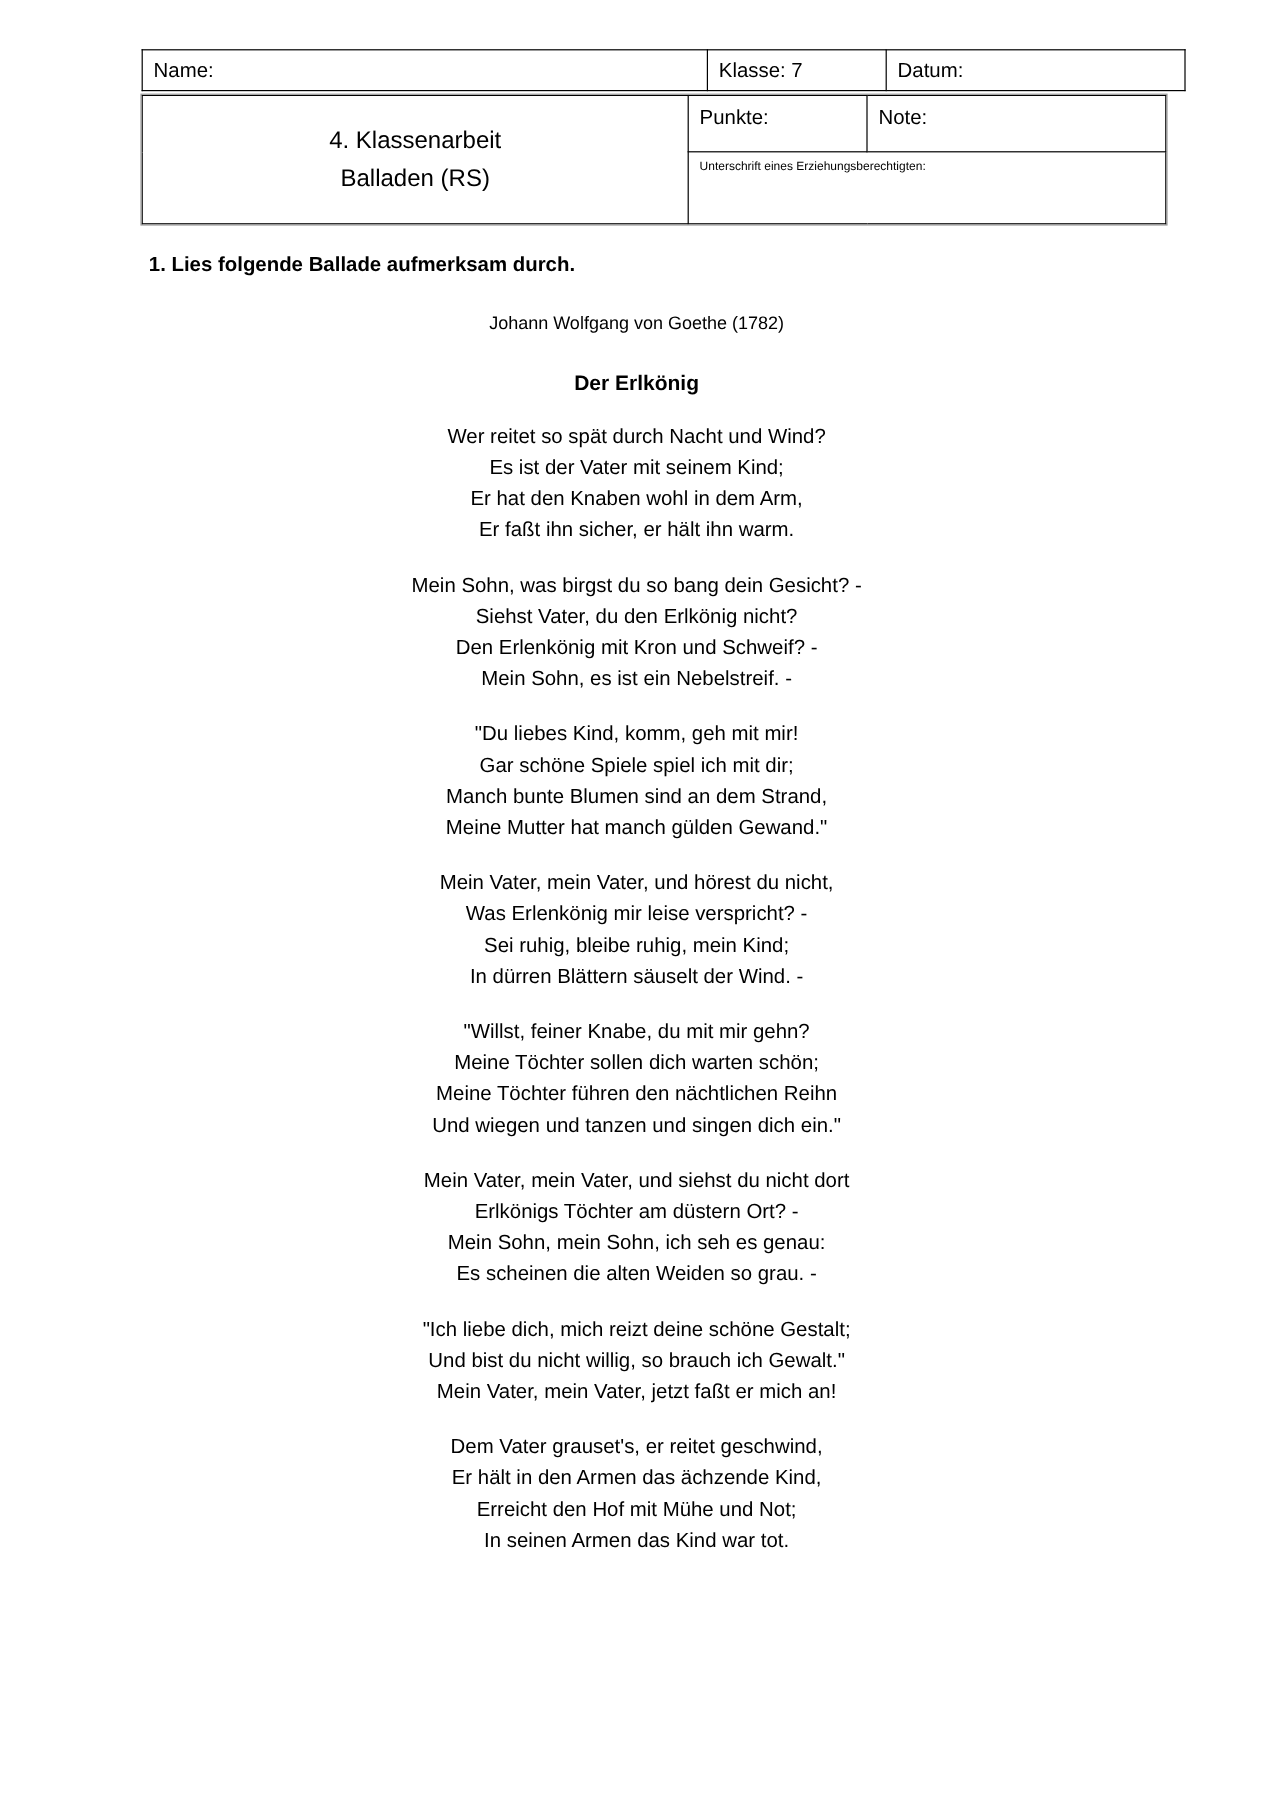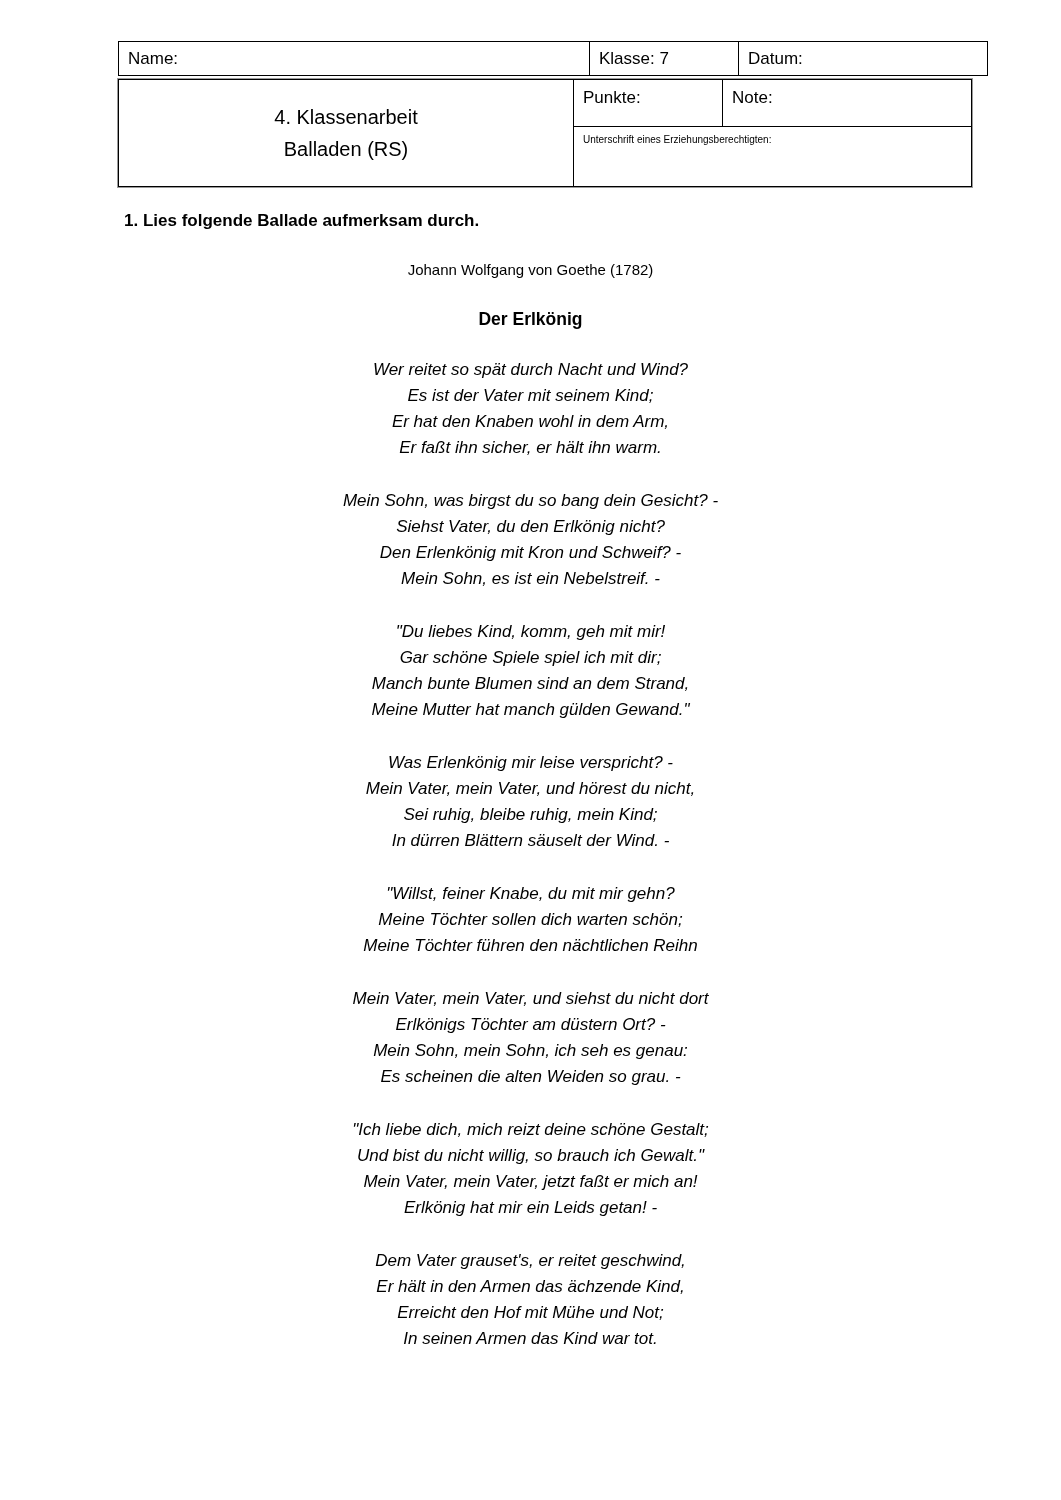--- a/index.html
+++ b/index.html
@@ -81,23 +81,22 @@
     margin-top: 31px;
     text-align: center;
     font-size: 17.5px;
     font-weight: bold;
   }
   .poem {
     margin-top: 21px;
     text-align: center;
   }
   .stanza {
-    margin-top: 27px;
+    margin-top: 7px;
     margin-bottom: 20px;
-    font-style: italic;
   }
   .poem-line {
     font-size: 17px;
     line-height: 26px;
     white-space: pre;
   }
 </style>
 </head>
 <body>
 
@@ -147,41 +146,41 @@
       <div class="poem-line">Den Erlenkönig mit Kron und Schweif? -</div>
       <div class="poem-line">Mein Sohn, es ist ein Nebelstreif. -</div>
     </div>
     <div class="stanza">
       <div class="poem-line">"Du liebes Kind, komm, geh mit mir!</div>
       <div class="poem-line">Gar schöne Spiele spiel ich mit dir;</div>
       <div class="poem-line">Manch bunte Blumen sind an dem Strand,</div>
       <div class="poem-line">Meine Mutter hat manch gülden Gewand."</div>
     </div>
     <div class="stanza">
+      <div class="poem-line">Mein Vater, mein Vater, und hörest du nicht,</div>
       <div class="poem-line">Was Erlenkönig mir leise verspricht? -</div>
-      <div class="poem-line">Mein Vater, mein Vater, und hörest du nicht,</div>
       <div class="poem-line">Sei ruhig, bleibe ruhig, mein Kind;</div>
       <div class="poem-line">In dürren Blättern säuselt der Wind. -</div>
     </div>
     <div class="stanza">
       <div class="poem-line">"Willst, feiner Knabe, du mit mir gehn?</div>
       <div class="poem-line">Meine Töchter sollen dich warten schön;</div>
       <div class="poem-line">Meine Töchter führen den nächtlichen Reihn</div>
+      <div class="poem-line">Und wiegen und tanzen und singen dich ein."</div>
     </div>
     <div class="stanza">
       <div class="poem-line">Mein Vater, mein Vater, und siehst du nicht dort</div>
       <div class="poem-line">Erlkönigs Töchter am düstern Ort? -</div>
       <div class="poem-line">Mein Sohn, mein Sohn, ich seh es genau:</div>
       <div class="poem-line">Es scheinen die alten Weiden so grau. -</div>
     </div>
     <div class="stanza">
       <div class="poem-line">"Ich liebe dich, mich reizt deine schöne Gestalt;</div>
       <div class="poem-line">Und bist du nicht willig, so brauch ich Gewalt."</div>
       <div class="poem-line">Mein Vater, mein Vater, jetzt faßt er mich an!</div>
-      <div class="poem-line">Erlkönig hat mir ein Leids getan! -</div>
     </div>
     <div class="stanza">
       <div class="poem-line">Dem Vater grauset's, er reitet geschwind,</div>
       <div class="poem-line">Er hält in den Armen das ächzende Kind,</div>
       <div class="poem-line">Erreicht den Hof mit Mühe und Not;</div>
       <div class="poem-line">In seinen Armen das Kind war tot.</div>
     </div>
   </div>
 
 </div>

